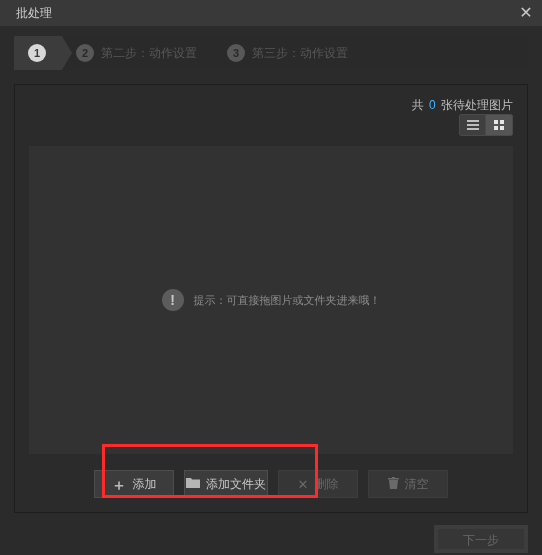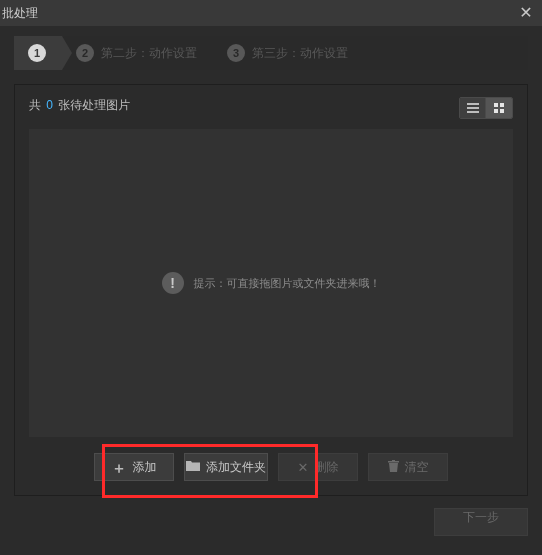--- a/index.html
+++ b/index.html
@@ -15,21 +15,21 @@
     width: 542px;
     height: 555px;
     position: relative;
   }
   .titlebar {
     background: #393939;
     height: 26px;
     display: flex;
     align-items: center;
     justify-content: space-between;
-    padding: 0 0 0 2px;
+    padding: 0 0 0 16px;
   }
   .title-text {
     color: #d0d0d0;
     font-size: 12px;
   }
   .close-btn {
     width: 32px;
     height: 26px;
     display: flex;
     align-items: center;
@@ -91,23 +91,24 @@
     color: #3a3a3a;
   }
   .panel {
     margin: 14px 14px 0 14px;
     border: 1px solid #1e1e1e;
     background: #2b2b2b;
     padding: 12px 14px 14px 14px;
   }
   .panel-head {
     display: flex;
-    align-items: flex-start;
+    align-items: flex-end;
     justify-content: space-between;
     margin-bottom: 10px;
+    flex-direction: column;
   }
   .count-text {
     color: #bdbdbd;
     font-size: 12px;
   }
   .count-text .num {
     color: #45b7ff;
     padding: 0 2px;
   }
   .view-toggle {
@@ -184,25 +185,25 @@
   .footer {
     display: flex;
     justify-content: flex-end;
     gap: 10px;
     padding: 12px 14px 0 14px;
   }
   .btn-lg {
     width: 94px;
     height: 28px;
     background: #3c3c3c;
-    border: 1px solid #c2410c;
+    border: 4px solid #c2410c;
     color: #c9c9c9;
     font-size: 12px;
     display: inline-flex;
-    align-items: flex-start;
+    align-items: flex-end;
     justify-content: center;
     cursor: pointer;
   }
   .btn-lg.disabled {
     color: #6a6a6a;
     border-color: #3d3d3d;
     background: #363636;
     cursor: default;
   }
   .highlight-box {

